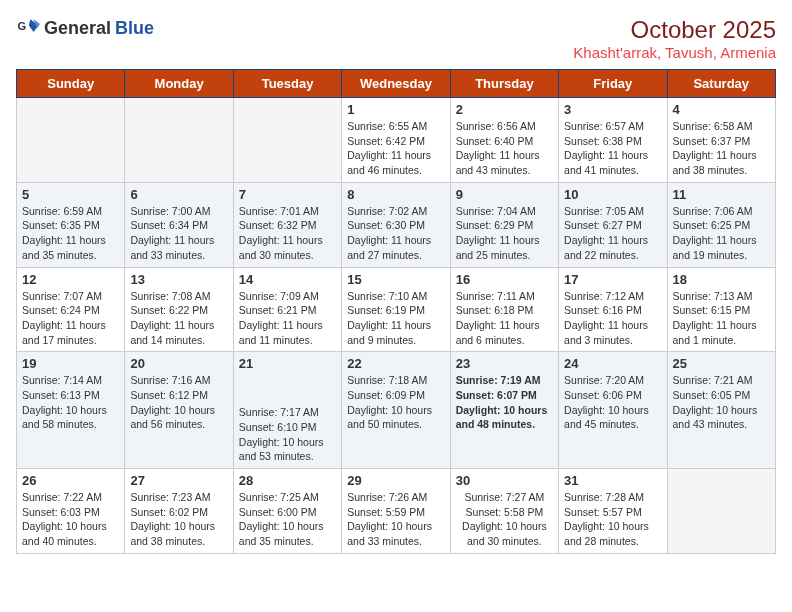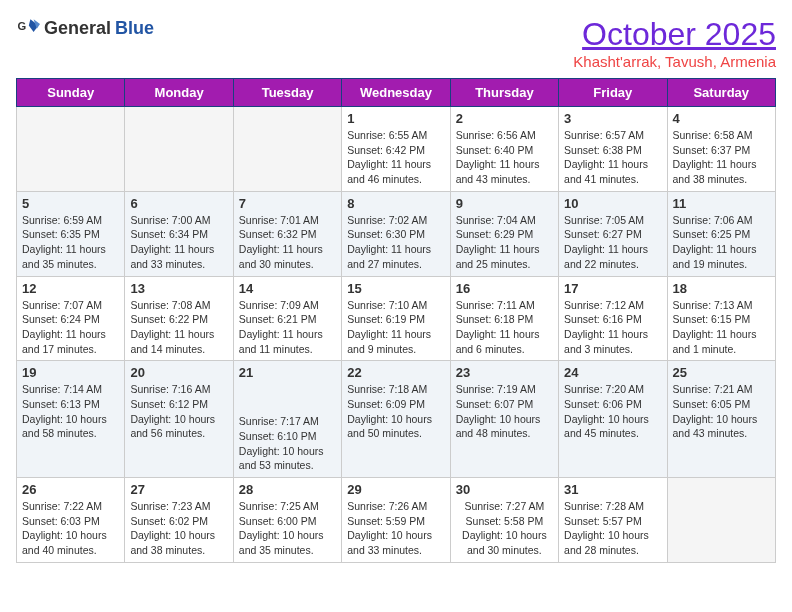--- a/index.html
+++ b/index.html
@@ -34,36 +34,35 @@
       line-height: 1;
     }
     .logo-icon {
       width: 24px;
       height: 24px;
     }
     .title-area {
       text-align: right;
     }
     .calendar-title {
-      font-size: 32px;
-      color: #6d28d9;
+      font-size: 24px;
+      color: #7f1d1d;
       font-weight: normal;
-      text-decoration: underline;
     }
     .calendar-subtitle {
       font-size: 15px;
       color: #ef4444;
     }
     .calendar-table {
       width: 100%;
       border-collapse: collapse;
       border: 1px solid #ccc;
     }
     .calendar-table th {
-      background-color: #a21caf;
+      background-color: #c2410c;
       color: #fff;
       text-align: center;
       padding: 6px 4px;
       font-size: 13px;
       font-weight: bold;
       border: 1px solid #1a4080;
     }
     .calendar-table td {
       vertical-align: top;
       border: 1px solid #ccc;
@@ -287,21 +286,21 @@
         </td>
         <td>
           <div class="day-number">22</div>
           <div class="day-info" style="white-space: pre-line;">Sunrise: 7:18 AM
 Sunset: 6:09 PM
 Daylight: 10 hours
 and 50 minutes.</div>
         </td>
         <td>
           <div class="day-number">23</div>
-          <div class="day-info" style="white-space: pre-line;">Sunrise: 7:19 AM
+          <div class="day-info" style="white-space: pre-line; font-weight: bold;">Sunrise: 7:19 AM
 Sunset: 6:07 PM
 Daylight: 10 hours
 and 48 minutes.</div>
         </td>
         <td>
           <div class="day-number">24</div>
           <div class="day-info" style="white-space: pre-line;">Sunrise: 7:20 AM
 Sunset: 6:06 PM
 Daylight: 10 hours
 and 45 minutes.</div>

